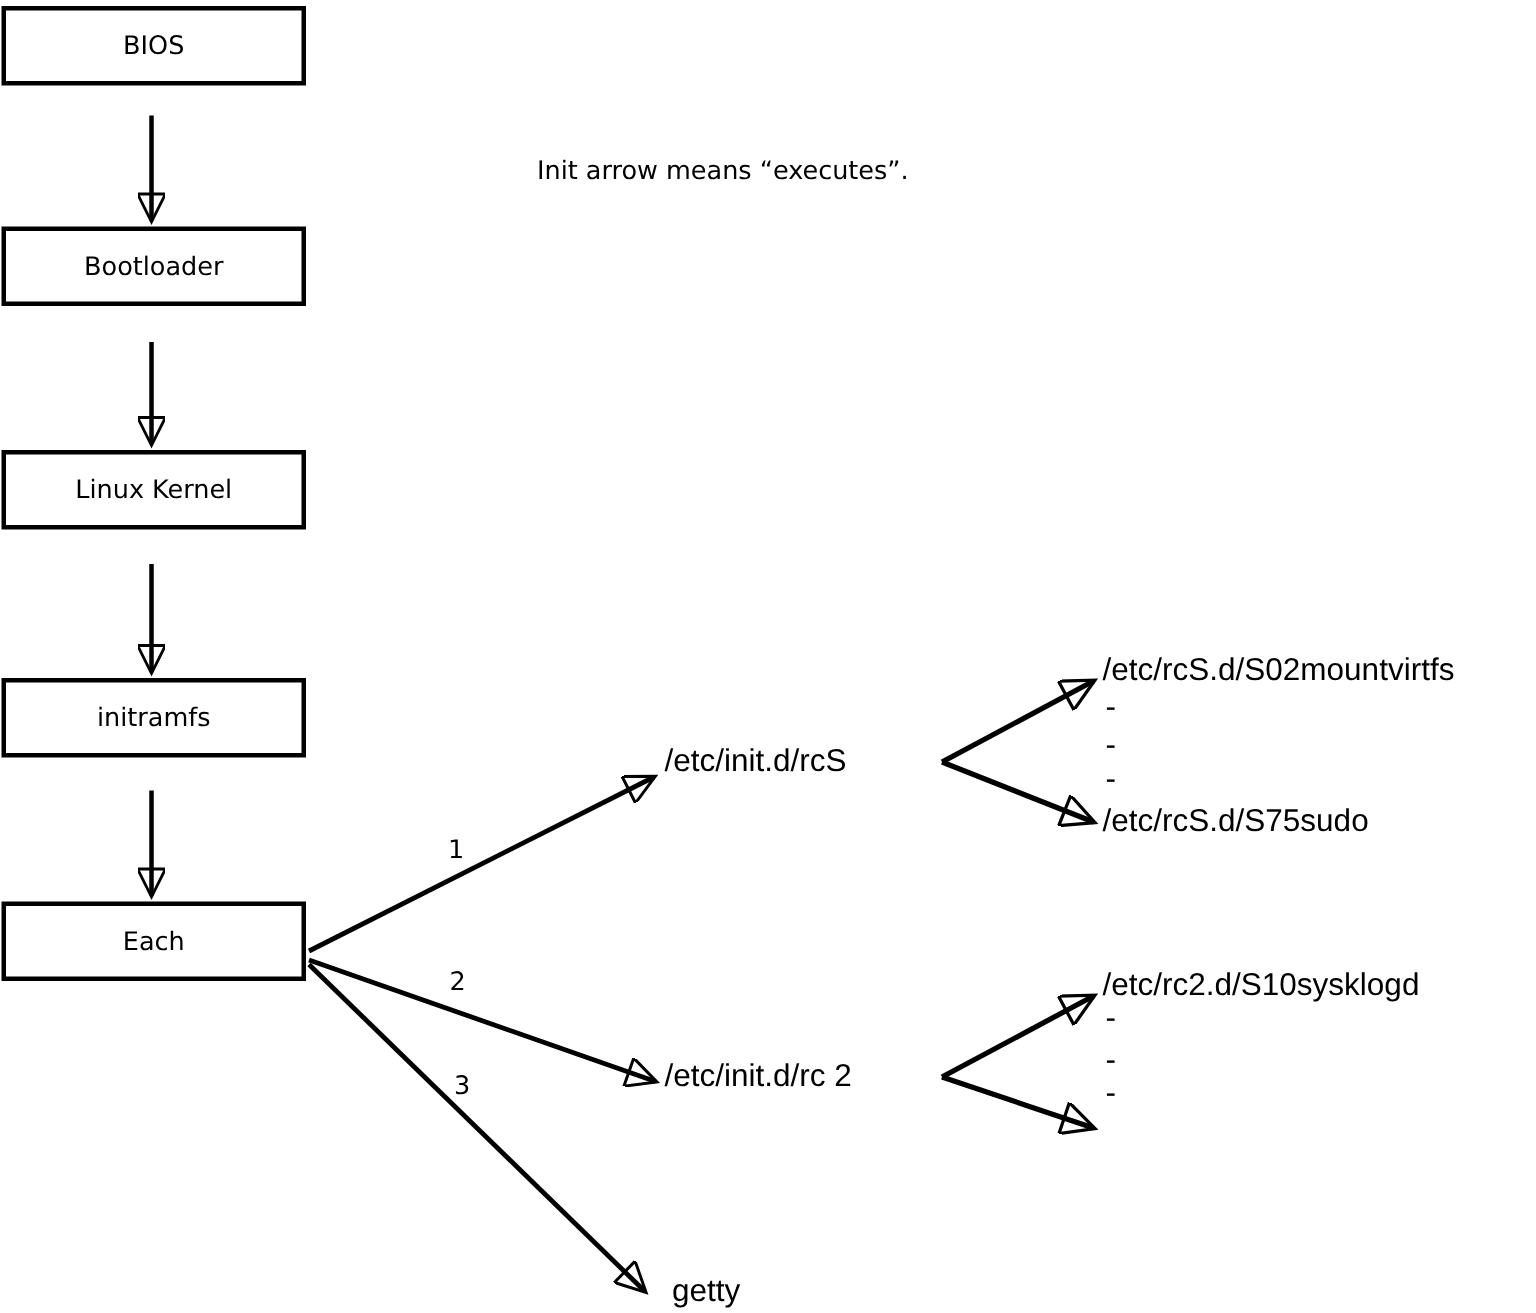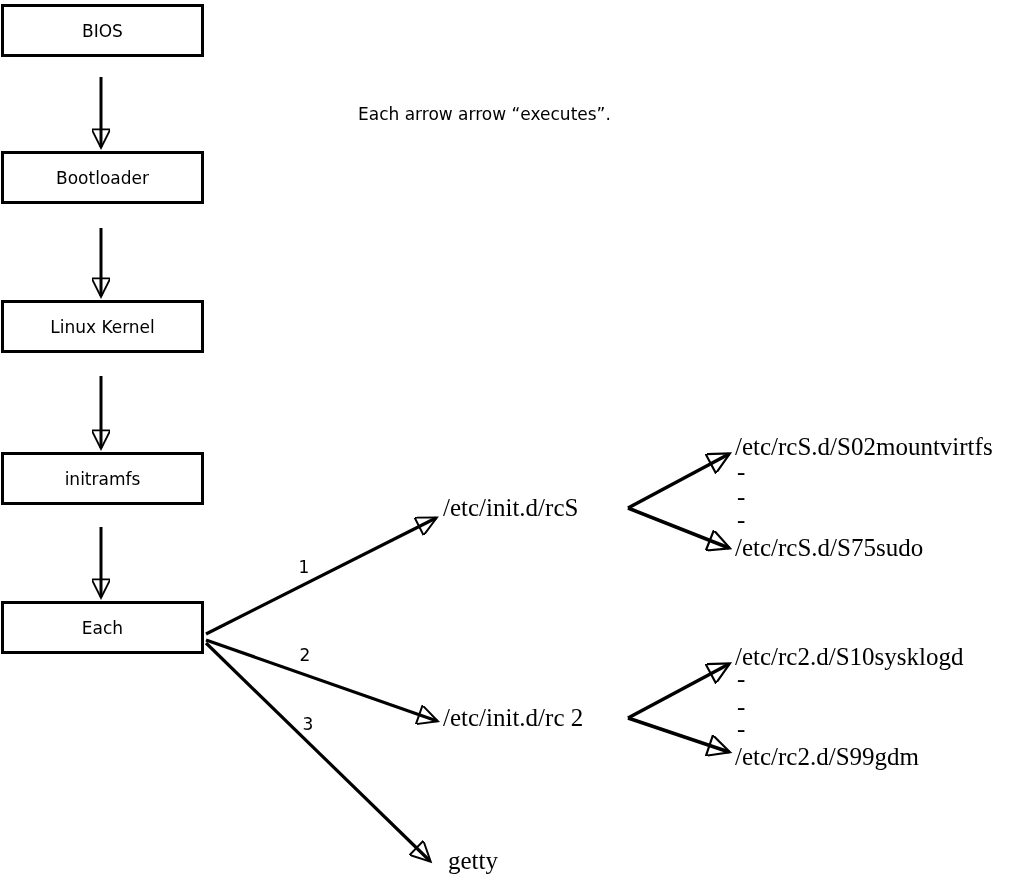--- a/index.html
+++ b/index.html
@@ -60,22 +60,22 @@
     position: absolute;
     font-size: 17px;
     transform: translate(-50%, -50%);
   }
   .num-1 { left: 304px; top: 567px; }
   .num-2 { left: 305px; top: 655px; }
   .num-3 { left: 308px; top: 724px; }
 
   .mono {
     position: absolute;
-    font-family: Liberation Serif, serif;
-    font-size: 25px;
+    font-family: Liberation Sans, sans-serif;
+    font-size: 21px;
     line-height: 23px;
     white-space: pre;
   }
   .lbl-rcs        { left: 443px; top: 496px; }
   .lbl-rcs-first  { left: 735px; top: 435px; }
   .lbl-rcs-dash0  { left: 737px; top: 460px; }
   .lbl-rcs-dash1  { left: 737px; top: 485px; }
   .lbl-rcs-dash2  { left: 737px; top: 508px; }
   .lbl-rcs-last   { left: 735px; top: 536px; }
 
@@ -125,35 +125,34 @@
   <div class="flow-box box-kernel">
     <span class="flow-box-label">Linux Kernel</span>
   </div>
   <div class="flow-box box-initramfs">
     <span class="flow-box-label">initramfs</span>
   </div>
   <div class="flow-box box-init">
     <span class="flow-box-label">Each</span>
   </div>
 
-  <div class="note">Each arrow arrow “executes”.</div>
+  <div class="note">Init arrow means “executes”.</div>
 
   <div class="branch-number num-1">1</div>
   <div class="branch-number num-2">2</div>
   <div class="branch-number num-3">3</div>
 
   <div class="mono lbl-rcs">/etc/init.d/rcS</div>
   <div class="mono lbl-rcs-first">/etc/rcS.d/S02mountvirtfs</div>
   <div class="mono lbl-rcs-dash0">-</div>
   <div class="mono lbl-rcs-dash1">-</div>
   <div class="mono lbl-rcs-dash2">-</div>
   <div class="mono lbl-rcs-last">/etc/rcS.d/S75sudo</div>
 
   <div class="mono lbl-rc2">/etc/init.d/rc 2</div>
   <div class="mono lbl-rc2-first">/etc/rc2.d/S10sysklogd</div>
   <div class="mono lbl-rc2-dash0">-</div>
   <div class="mono lbl-rc2-dash1">-</div>
   <div class="mono lbl-rc2-dash2">-</div>
-  <div class="mono lbl-rc2-last">/etc/rc2.d/S99gdm</div>
 
   <div class="mono lbl-getty">getty</div>
 
 </div>
 
 </body></html>

